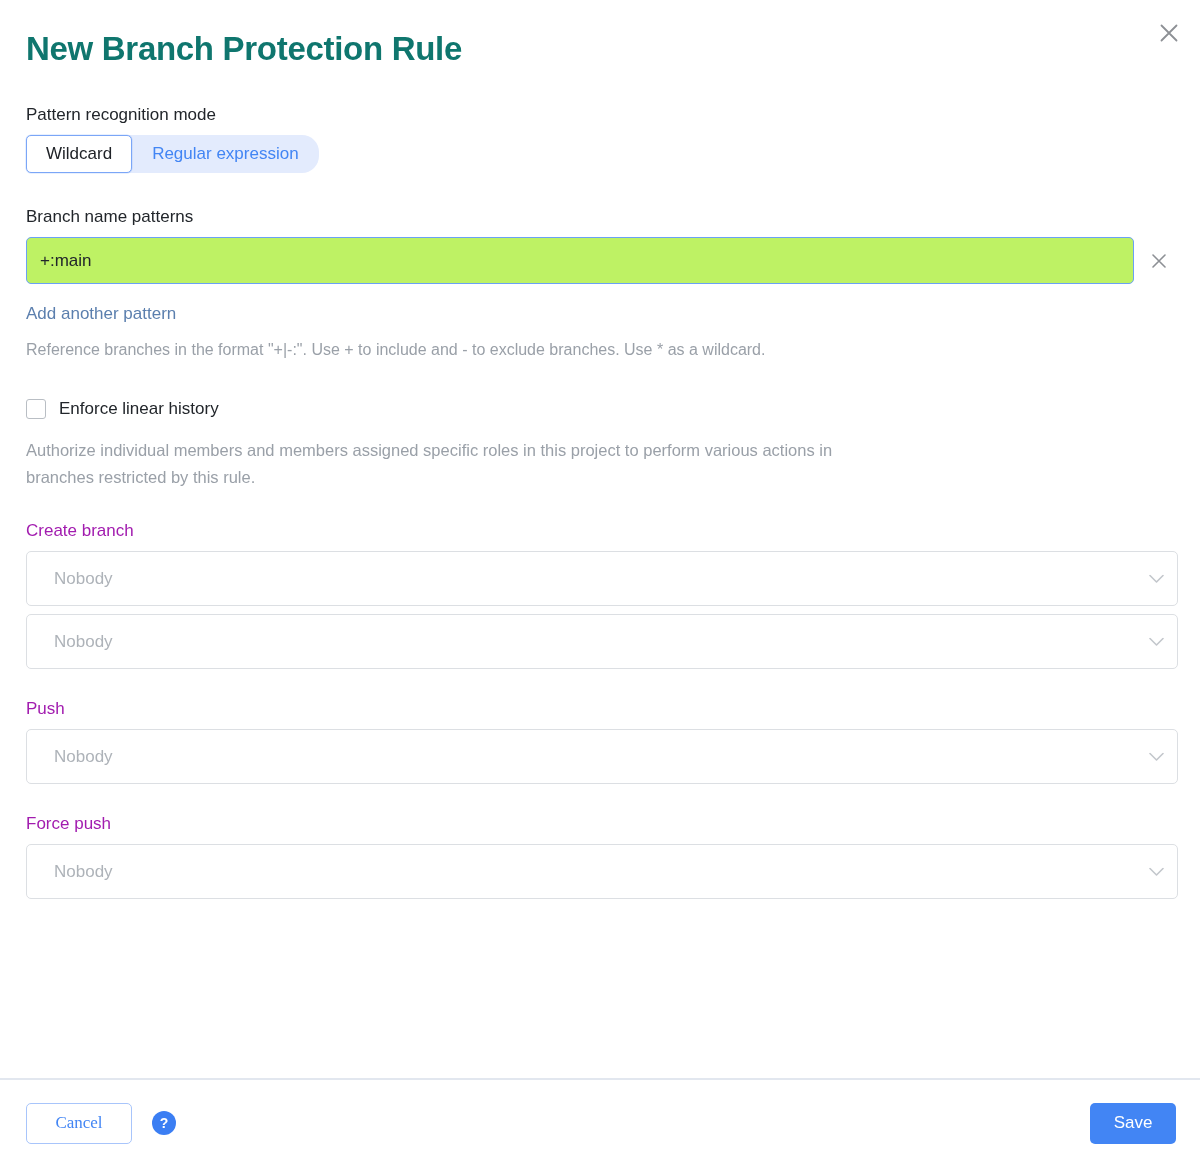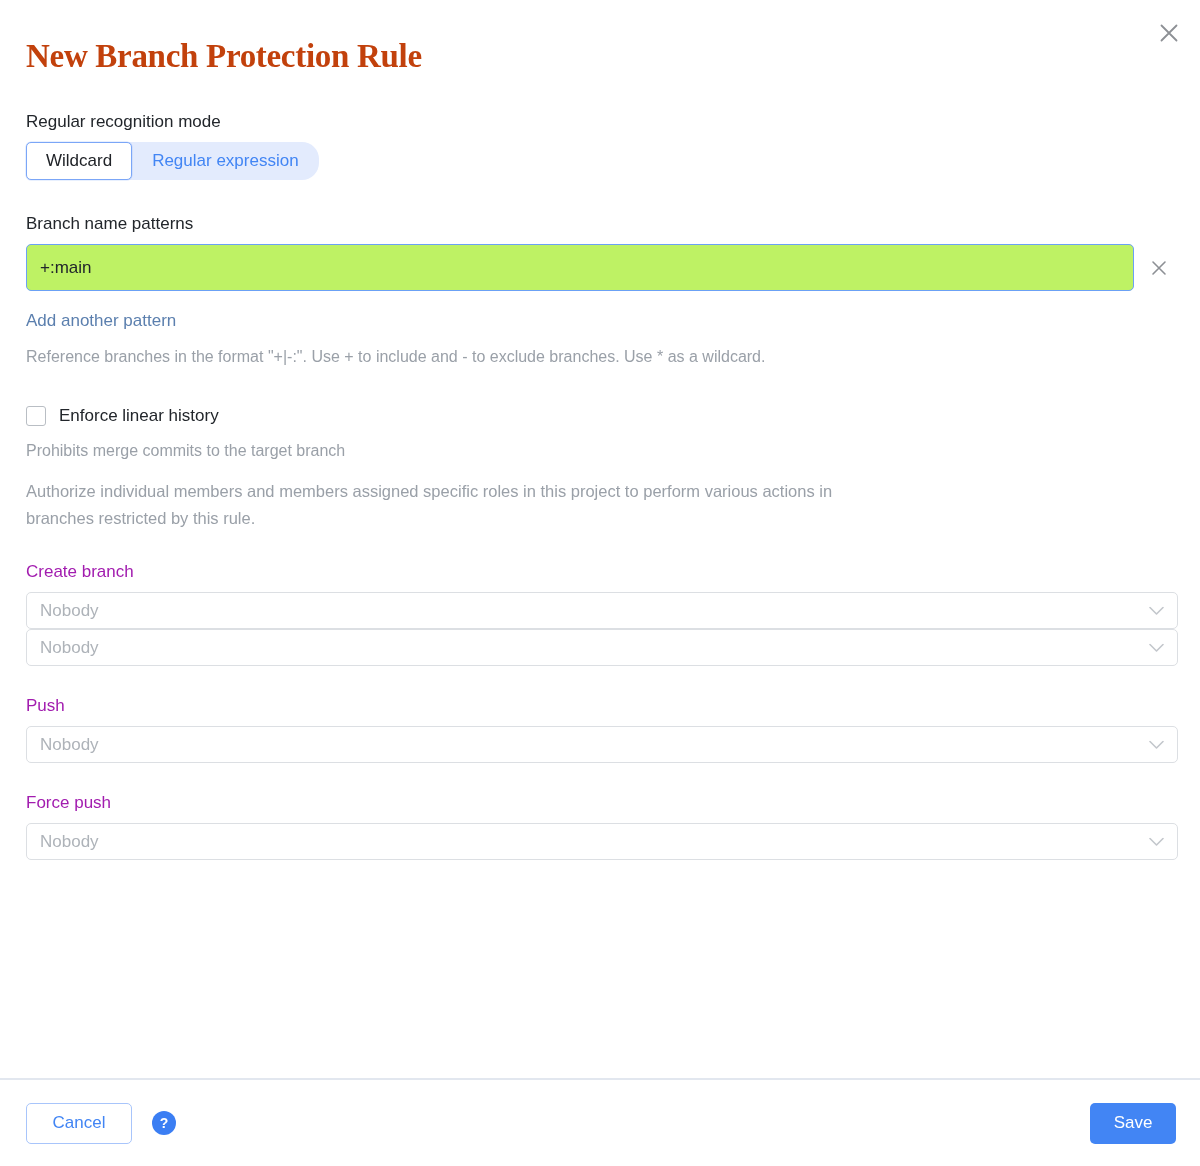--- a/index.html
+++ b/index.html
@@ -45,25 +45,24 @@
     top: 0;
     right: 0;
     bottom: 88px;
     padding: 26px 24px 0 26px;
     overflow: hidden;
   }
 
   .title {
     font-size: 33px;
     font-weight: 700;
-    color: #c2410c;
+    color: #0f766e;
     letter-spacing: -0.3px;
-    margin: 8px 0 0 0;
+    margin: 1px 0 0 0;
     line-height: 44px;
-    font-family: Liberation Serif, serif;
   }
 
   .field-label {
     font-size: 17px;
     color: #22262b;
     line-height: 22px;
     margin-top: 33px;
     margin-bottom: 9px;
   }
 
@@ -191,28 +190,29 @@
   .select-label {
     font-size: 17px;
     color: #a21caf;
     margin-top: 29px;
     margin-bottom: 9px;
     line-height: 22px;
   }
   .select {
     position: relative;
     width: 1152px;
-    height: 37px;
+    height: 55px;
     border: 1px solid #dcdfe3;
     border-radius: 5px;
     background: #ffffff;
     display: flex;
     align-items: center;
-    padding: 0 13px;
-    cursor: pointer;
+    padding: 0 27px;
+    cursor: pointer;
+    margin-top: 8px;
   }
   .select .placeholder {
     font-size: 17px;
     color: #aeb3b9;
   }
   .select .chev {
     position: absolute;
     right: 13px;
     top: 50%;
     transform: translateY(-50%);
@@ -234,21 +234,21 @@
   }
   .btn-cancel {
     height: 41px;
     min-width: 106px;
     border: 1px solid #a8c5fb;
     border-radius: 5px;
     background: #ffffff;
     color: #4285f4;
     font-size: 17px;
     cursor: pointer;
-    font-family: Liberation Sans, sans-serif;
+    font-family: Liberation Serif, serif;
     padding: 0 18px;
   }
   .help-icon {
     width: 24px;
     height: 24px;
     border-radius: 50%;
     background: #3b7ef3;
     color: #ffffff;
     font-size: 14px;
     font-weight: 700;
@@ -281,21 +281,21 @@
   <button class="close-btn" aria-label="Close">
     <svg width="22" height="22" viewBox="0 0 22 22" fill="none">
       <path d="M3.5 3.5 L18.5 18.5 M18.5 3.5 L3.5 18.5" stroke="#8d9095" stroke-width="1.8" stroke-linecap="round"></path>
     </svg>
   </button>
 
   <div class="body">
 
     <h1 class="title">New Branch Protection Rule</h1>
 
-    <div class="field-label">Regular recognition mode</div>
+    <div class="field-label">Pattern recognition mode</div>
 
     <div class="segmented">
       <div class="seg active">
         <span>Wildcard</span>
       </div>
       <div class="seg">
         <span>Regular expression</span>
       </div>
     </div>
 
@@ -311,21 +311,20 @@
     </div>
 
     <a class="link" href="#">Add another pattern</a>
 
     <div class="hint">Reference branches in the format "+|-:". Use + to include and - to exclude branches. Use * as a wildcard.</div>
 
     <div class="check-row">
       <span class="checkbox"></span>
       <span class="check-label">Enforce linear history</span>
     </div>
-    <div class="check-hint">Prohibits merge commits to the target branch</div>
 
     <div class="section-desc">Authorize individual members and members assigned specific roles in this project to perform various actions in branches restricted by this rule.</div>
 
     <div class="select-label">Create branch</div>
     <div class="select">
       <span class="placeholder">Nobody</span>
       <span class="chev">
         <svg width="15" height="9" viewBox="0 0 15 9" fill="none">
           <path d="M1 1 L7.5 7.5 L14 1" stroke="#c3c7cc" stroke-width="1.6" stroke-linecap="round" stroke-linejoin="round"></path>
         </svg>

